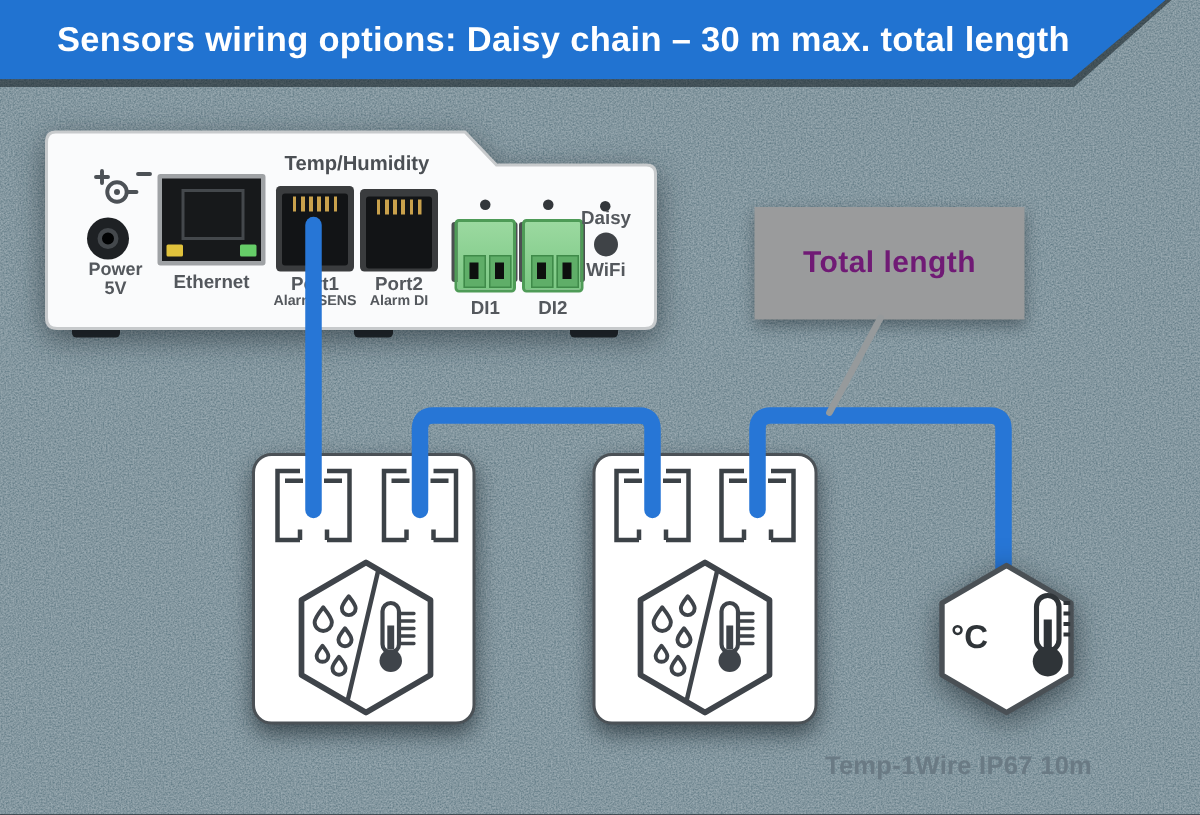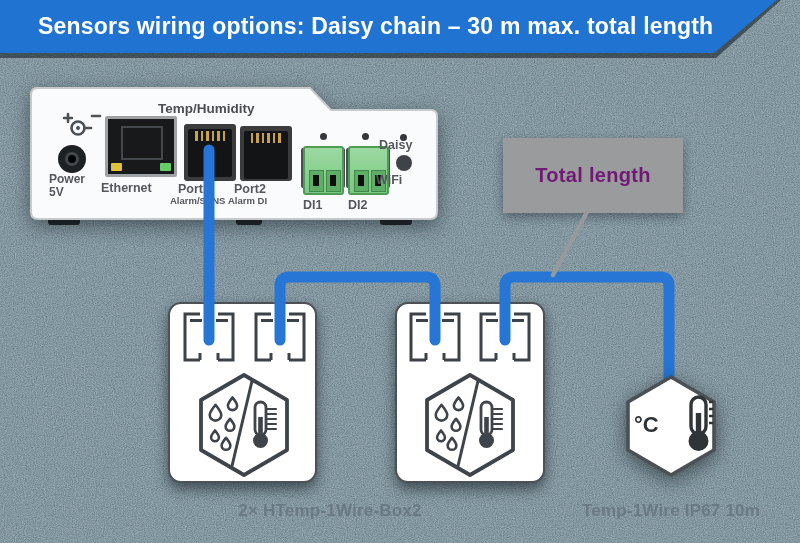--- a/index.html
+++ b/index.html
@@ -16,21 +16,21 @@
   .banner{left:0;top:0;width:800px;height:53px;z-index:2;
     background:#2173d1;
     clip-path:polygon(0 0,777px 0,714px 100%,0 100%);
     display:flex;align-items:center;box-sizing:border-box;padding-left:38px;}
   .banner-title{color:#fff;font-size:23px;font-weight:bold;letter-spacing:.2px;}
   
   .foot{background:#22262a;border-radius:3px;z-index:3;}
   .device-body{left:22px;top:84px;z-index:4;
     filter:drop-shadow(0 6px 10px rgba(8,16,22,.5));}
   .device-layer{left:0;top:0;width:800px;height:543px;z-index:5;pointer-events:none;}
-  .dlabel{color:#54585d;font-weight:600;text-align:left;line-height:1.05;}
+  .dlabel{color:#54585d;font-weight:600;text-align:center;line-height:1.05;}
   .power-jack{left:58px;top:145px;width:28px;height:28px;border-radius:50%;
     background:#1e2124;}
   .power-jack .pin{position:absolute;left:7px;top:7px;width:14px;height:14px;
     border-radius:50%;background:#020304;border:3px solid #44484c;box-sizing:border-box;}
   .eth-frame{left:105px;top:116px;width:72px;height:61px;border:3px solid #9fa2a5;
     border-radius:2px;background:#17191b;box-sizing:border-box;}
   .eth-inner{left:13px;top:7px;width:38px;height:30px;border:2px solid #44484c;}
   .led{width:11px;height:8px;border-radius:1px;}
   .rj-jack{background:#3a3c3e;border-radius:3px;}
   .rj-inner{left:4px;top:5px;width:44px;height:48px;background:#121416;border-radius:2px;}
@@ -236,16 +236,15 @@
     </g>
   </svg>
 
   <div class="abs callout">
     <div>Total length</div>
   </div>
   <svg class="abs pointer" width="800" height="543" viewBox="0 0 800 543">
     <path d="M587,212 L553,275" stroke="#969a9c" stroke-width="4.5" fill="none" stroke-linecap="round"></path>
   </svg>
 
-  <div class="abs caption" style="left:230px;top:501px;width:200px">2× HTemp-1Wire-Box2</div>
-  <div class="abs caption" style="left:570px;top:501px;width:202px">Temp-1Wire IP67 10m</div>
+  <div class="abs caption" style="left:538px;top:501px;width:202px">Temp-1Wire IP67 10m</div>
 
 </div>
 
 </body></html>

